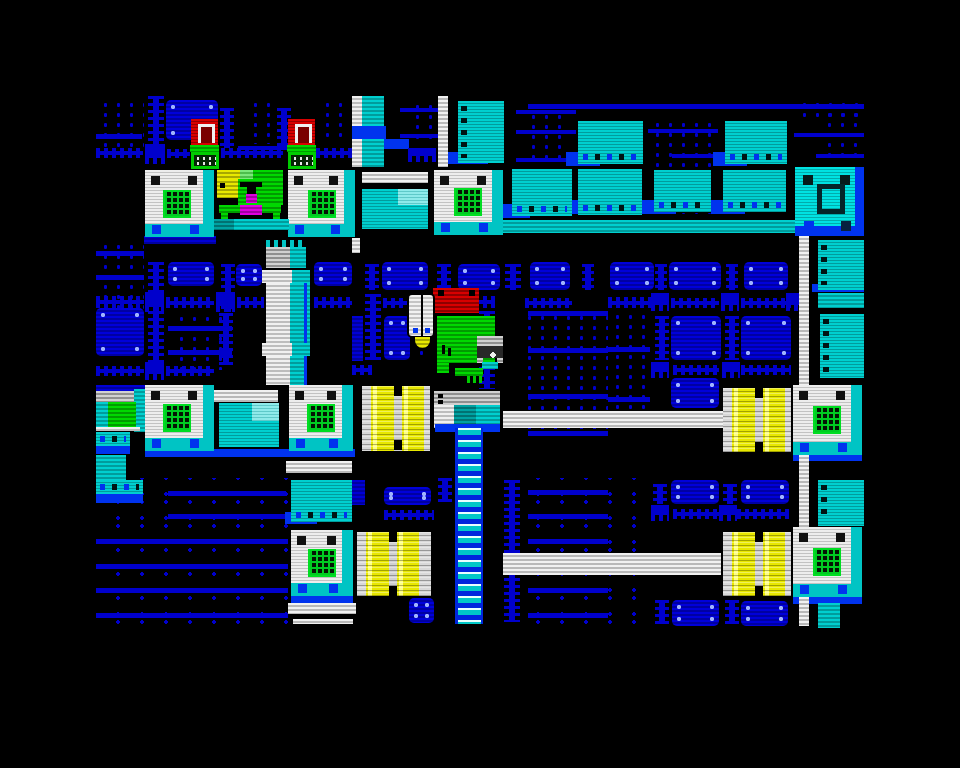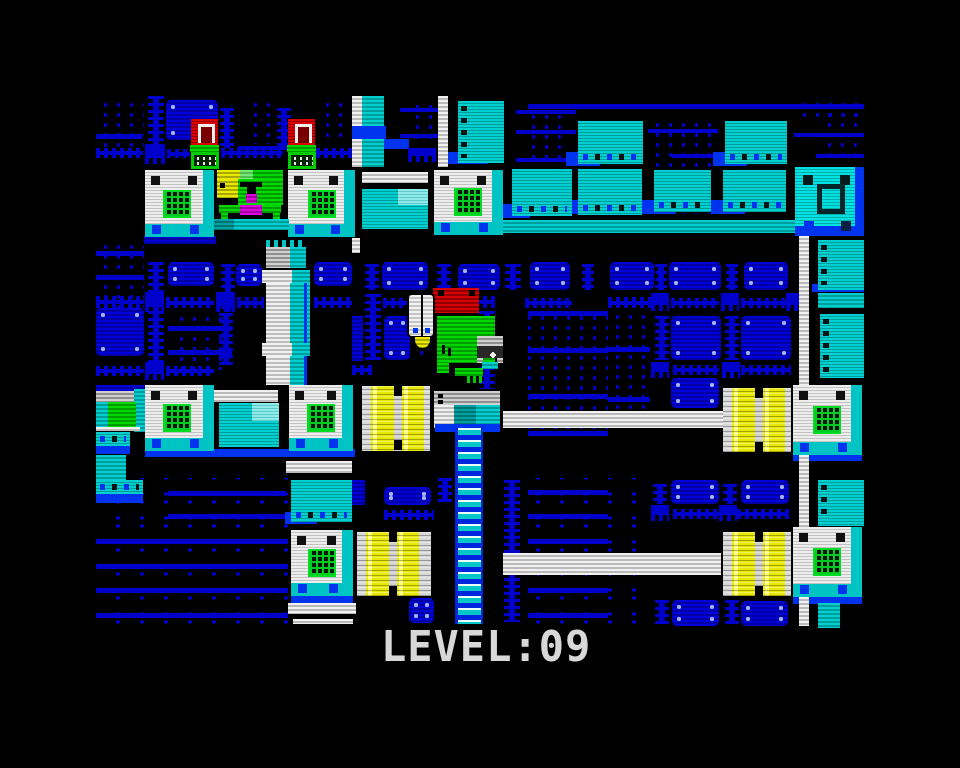--- a/index.html
+++ b/index.html
@@ -401,14 +401,13 @@
           <div class="el eyes" style="left: 0px; top: 10px; width: 26px; height: 12px;"></div>
           <div class="el fill-gray" style="left: 0px; top: 22px; width: 6px; height: 5px;"></div>
           <div class="el fill-gray" style="left: 20px; top: 22px; width: 6px; height: 5px;"></div>
         </div>
         <div class="el fill-cyan" style="left: 77px; top: 74px; width: 16px; height: 7px;"></div>
         <div class="el fill-green" style="left: 32px; top: 75px; width: 12px; height: 10px;"></div>
         <div class="el fill-green" style="left: 50px; top: 80px; width: 28px; height: 8px;"></div>
         <div class="el comb" style="left: 62px; top: 88px; width: 16px; height: 7px;"></div>
       </div>
     </div>
-  <div class="level-label">LEVEL:09</div>
 </div>
 
 </body></html>

